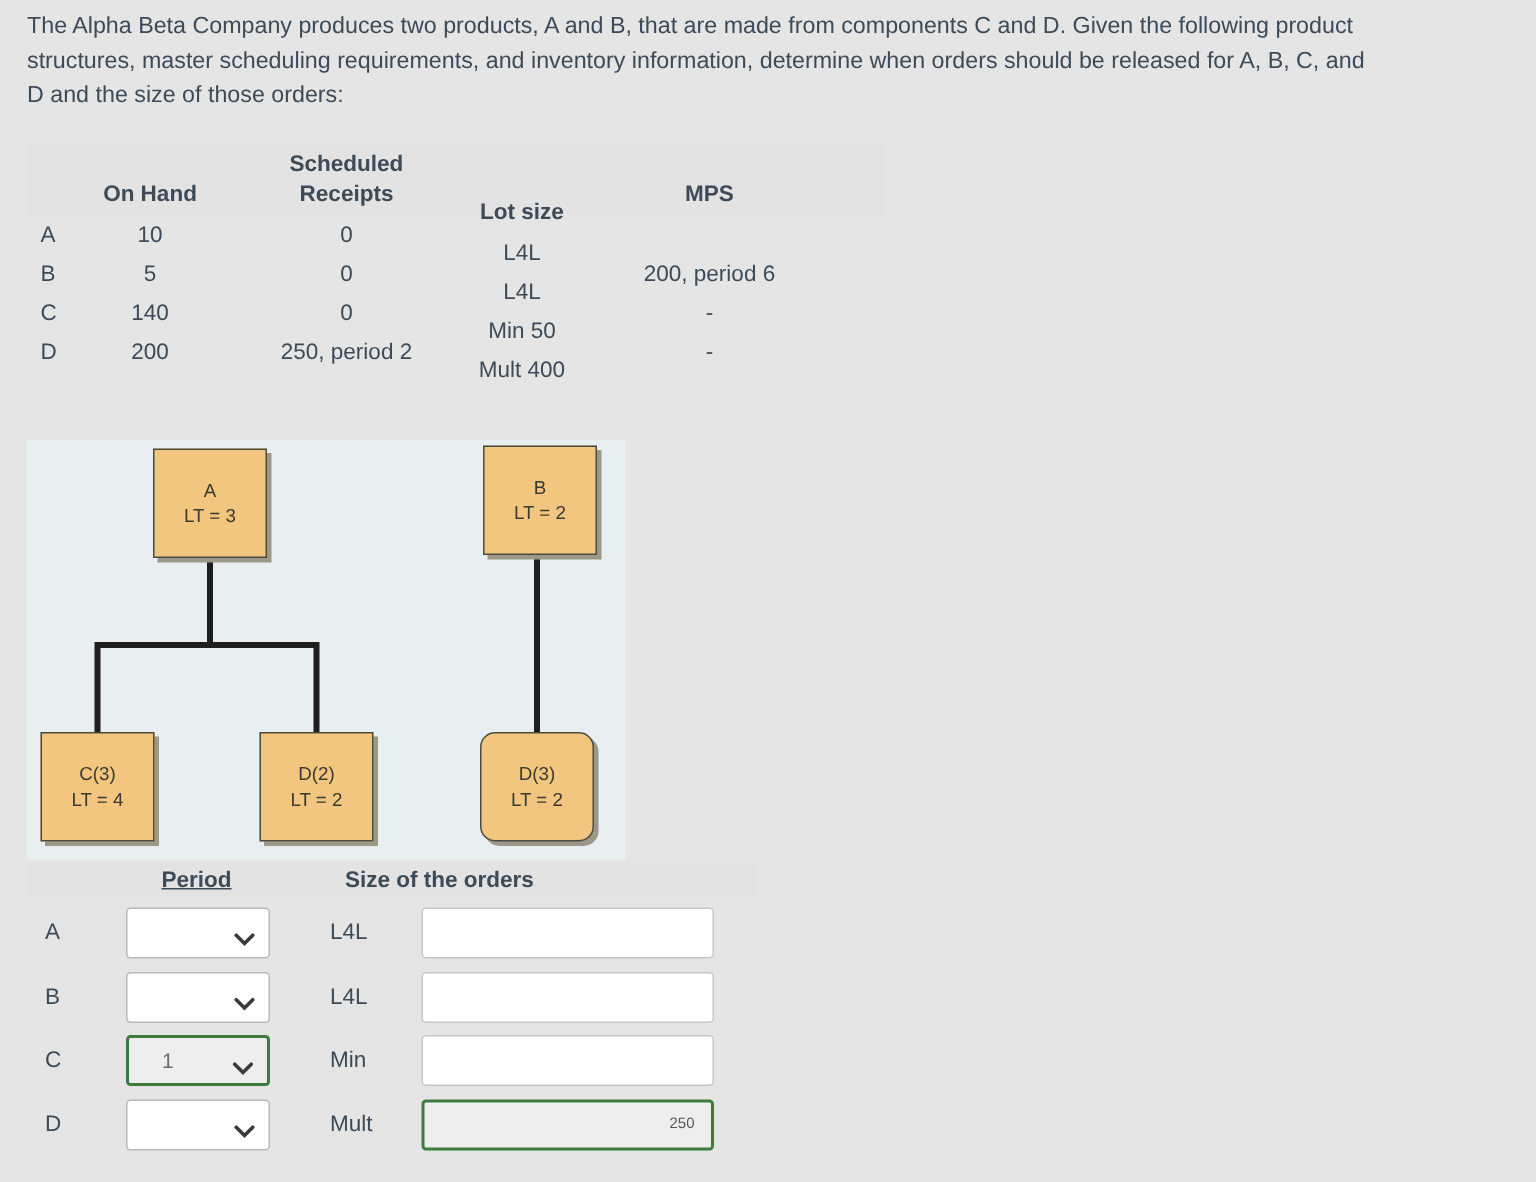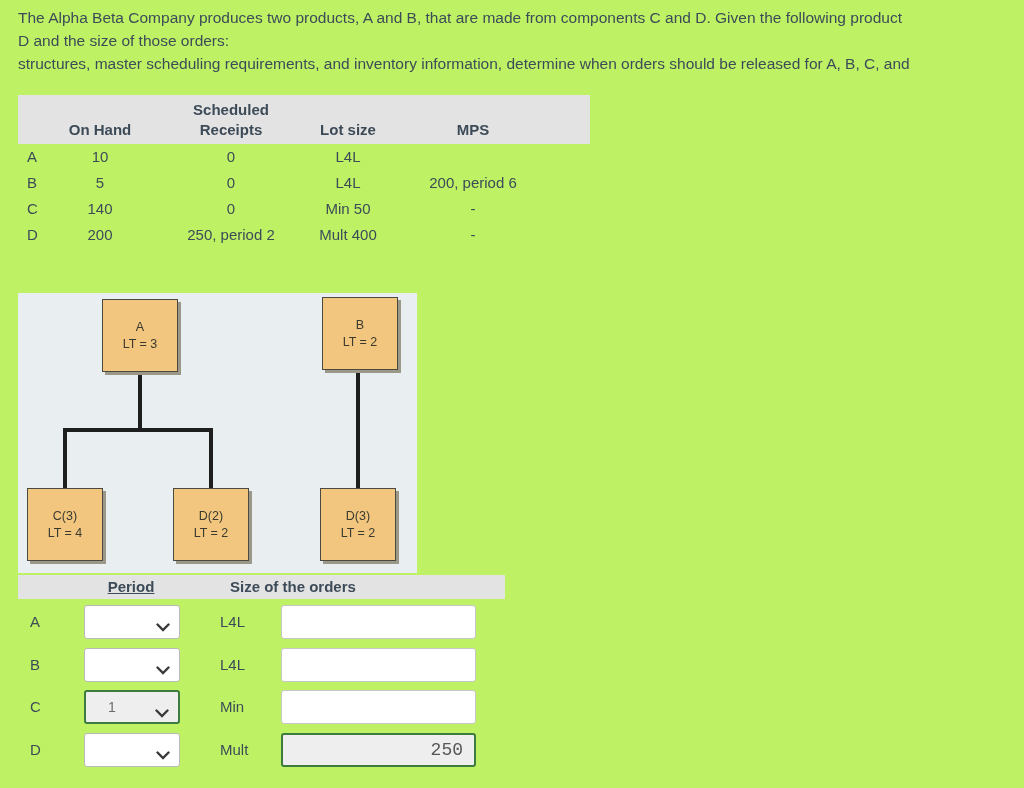--- a/index.html
+++ b/index.html
@@ -1,43 +1,43 @@
 <!DOCTYPE html>
 <html><head>
 <meta charset="utf-8">
 <style>
   html,body{margin:0;padding:0;background:#ffffff;}
   #page{
-    position:relative;width:1024px;height:788px;overflow:hidden;background:#bef264;
+    position:relative;width:1024px;height:788px;overflow:hidden;background:#e5e5e5;
     font-family:"Liberation Sans",sans-serif;color:#3d4b58;
   }
   
   .intro{position:absolute;left:18px;top:6px;font-size:15.5px;line-height:23px;}
   .intro div{white-space:nowrap;}
 
   
   .inv-header{position:absolute;left:18px;top:95px;width:572px;height:49px;background:#e3e3e3;
     font-weight:bold;font-size:15px;}
   .inv-header .cell,.inv-row .cell{position:absolute;}
   .col-item{left:9px;width:30px;text-align:left;}
   .col-onhand{left:36px;width:92px;text-align:center;}
   .col-rec{left:128px;width:170px;text-align:center;}
-  .col-lot{left:288px;width:84px;text-align:center;}
+  .col-lot{left:288px;width:84px;text-align:center;margin-top:12px;}
   .col-mps{left:380px;width:150px;text-align:center;}
   .hrow1{top:4px;height:22px;line-height:22px;}
   .hrow2{top:24px;height:22px;line-height:22px;}
   .inv-row{position:absolute;left:18px;width:532px;height:26px;line-height:26px;font-size:15px;}
 
   
   .diagram{position:absolute;left:18px;top:293px;width:399px;height:280px;background:#e9eef0;}
   .node{position:absolute;width:76px;height:73px;background:#f2c67e;border:1px solid #4a4a40;
     box-shadow:3px 3px 0 #9b9789;display:flex;flex-direction:column;align-items:center;
     justify-content:center;font-size:12.5px;line-height:17px;color:#3a3a30;z-index:2;box-sizing:border-box;}
   .n-a{left:84px;top:6px;}  .n-b{left:304px;top:4px;}
-  .n-c{left:9px;top:195px;text-align:right;} .n-d2{left:155px;top:195px;} .n-d3{left:302px;top:195px;}
+  .n-c{left:9px;top:195px;text-align:right;} .n-d2{left:155px;top:195px;} .n-d3{left:302px;top:195px;border-radius:10px;}
   .cline{position:absolute;background:#1e1e1e;z-index:1;}
   .l-astem{left:120px;top:79px;width:4px;height:58px;}
   .l-horiz{left:45px;top:135px;width:150px;height:4px;}
   .l-cstub{left:45px;top:139px;width:4px;height:56px;}
   .l-d2stub{left:191px;top:139px;width:4px;height:56px;}
   .l-bstem{left:338px;top:77px;width:4px;height:118px;}
 
   
   .form-header{position:absolute;left:18px;top:575px;width:487px;height:24px;background:#e3e3e3;
     font-weight:bold;font-size:15px;line-height:24px;}
@@ -46,32 +46,32 @@
   .form-row{position:absolute;left:18px;width:487px;height:34px;}
   .fr-item{position:absolute;left:12px;top:0;line-height:34px;font-size:15px;}
   .select{position:absolute;left:66px;top:0;width:96px;height:34px;background:#ffffff;
     border:1px solid #b9b9b9;border-radius:3px;box-sizing:border-box;cursor:pointer;}
   .select .val{position:absolute;left:22px;top:0;line-height:30px;font-size:14px;color:#6b6b6b;}
   .select .chev{position:absolute;right:9px;top:12px;}
   .select.answered{border:2px solid #3e7b3e;background:#eeeeee;}
   .fr-lot{position:absolute;left:202px;top:0;line-height:34px;font-size:15px;}
   .tinput{position:absolute;left:263px;top:0;width:195px;height:34px;background:#ffffff;
     border:1px solid #c6c6c6;border-radius:3px;box-sizing:border-box;cursor:text;}
-  .tinput .val{position:absolute;right:11px;top:0;line-height:30px;font-size:18px;color:#575757;font-family:Liberation Mono, monospace;}
+  .tinput .val{position:absolute;right:11px;top:0;line-height:30px;font-size:10px;color:#575757;}
   .tinput.answered{border:2px solid #3e7b3e;background:#eeeeee;}
 </style>
 </head>
 <body>
 
 <div id="page">
 
   <div class="intro">
     <div>The Alpha Beta Company produces two products, A and B, that are made from components C and D. Given the following product</div>
+    <div>structures, master scheduling requirements, and inventory information, determine when orders should be released for A, B, C, and</div>
     <div>D and the size of those orders:</div>
-    <div>structures, master scheduling requirements, and inventory information, determine when orders should be released for A, B, C, and</div>
   </div>
 
   <div class="inv-header">
     <div class="cell col-rec hrow1">Scheduled</div>
     <div class="cell col-onhand hrow2">On Hand</div>
     <div class="cell col-rec hrow2">Receipts</div>
     <div class="cell col-lot hrow2">Lot size</div>
     <div class="cell col-mps hrow2">MPS</div>
   </div>
 

